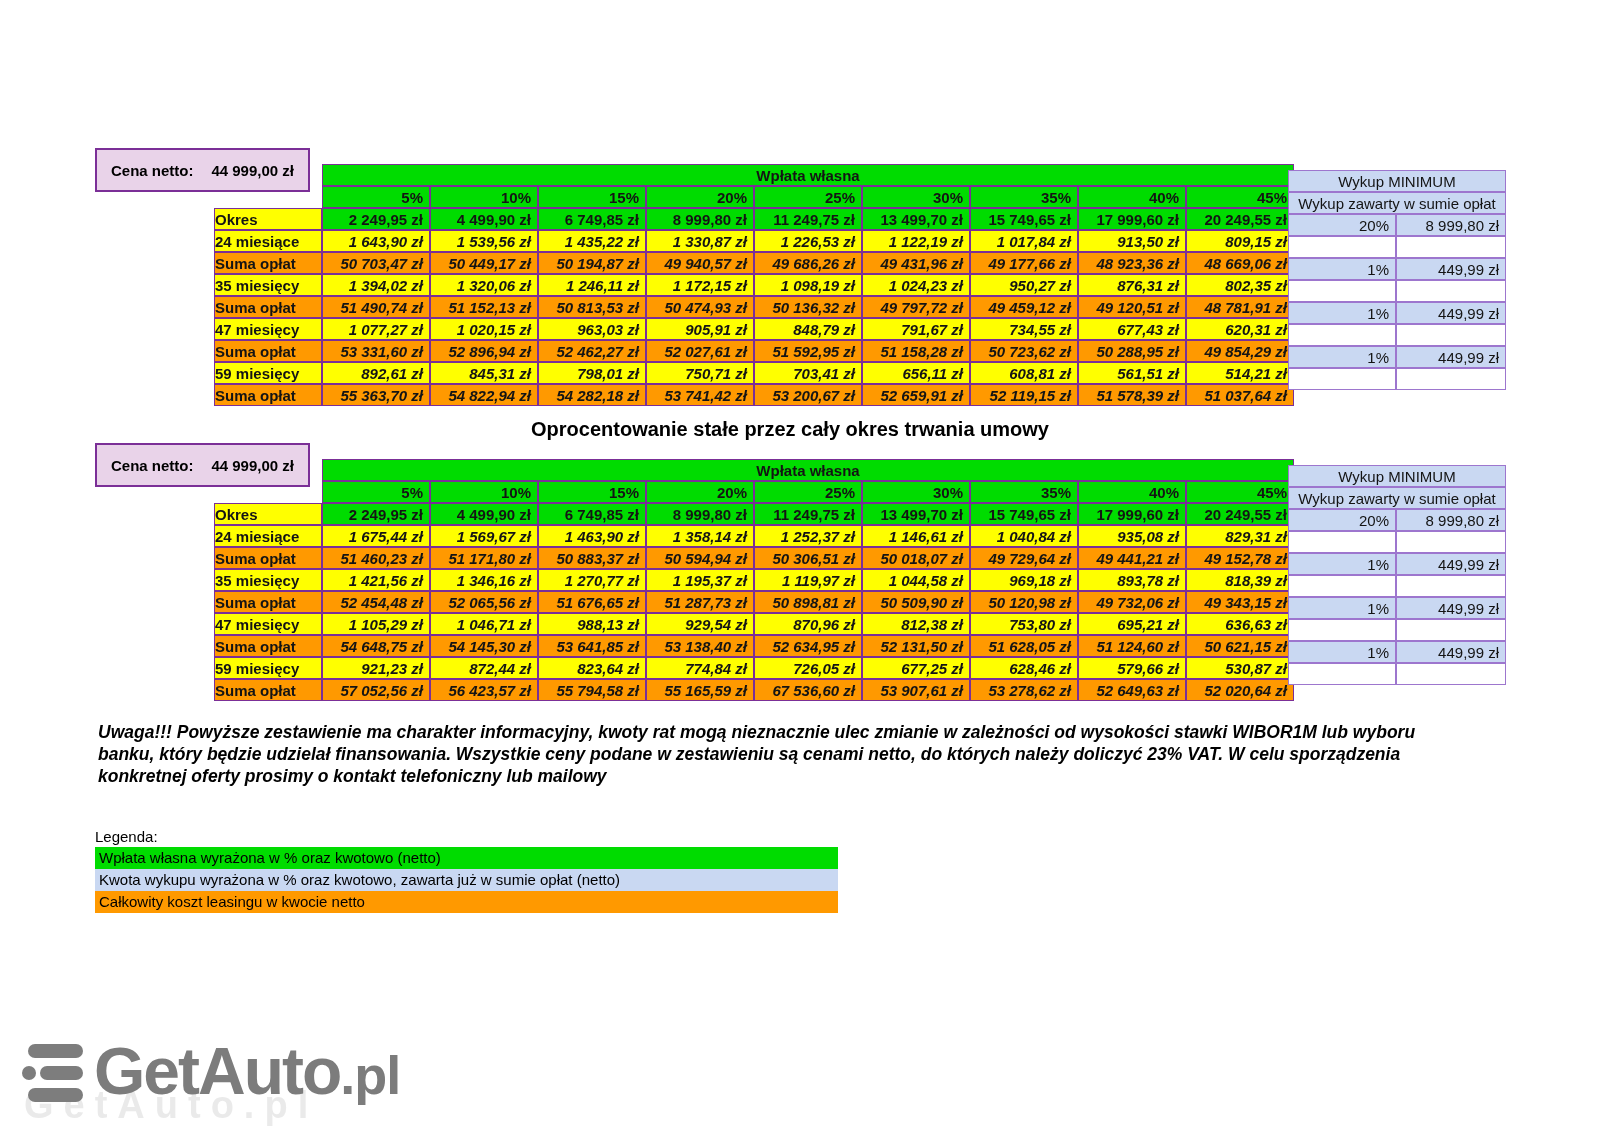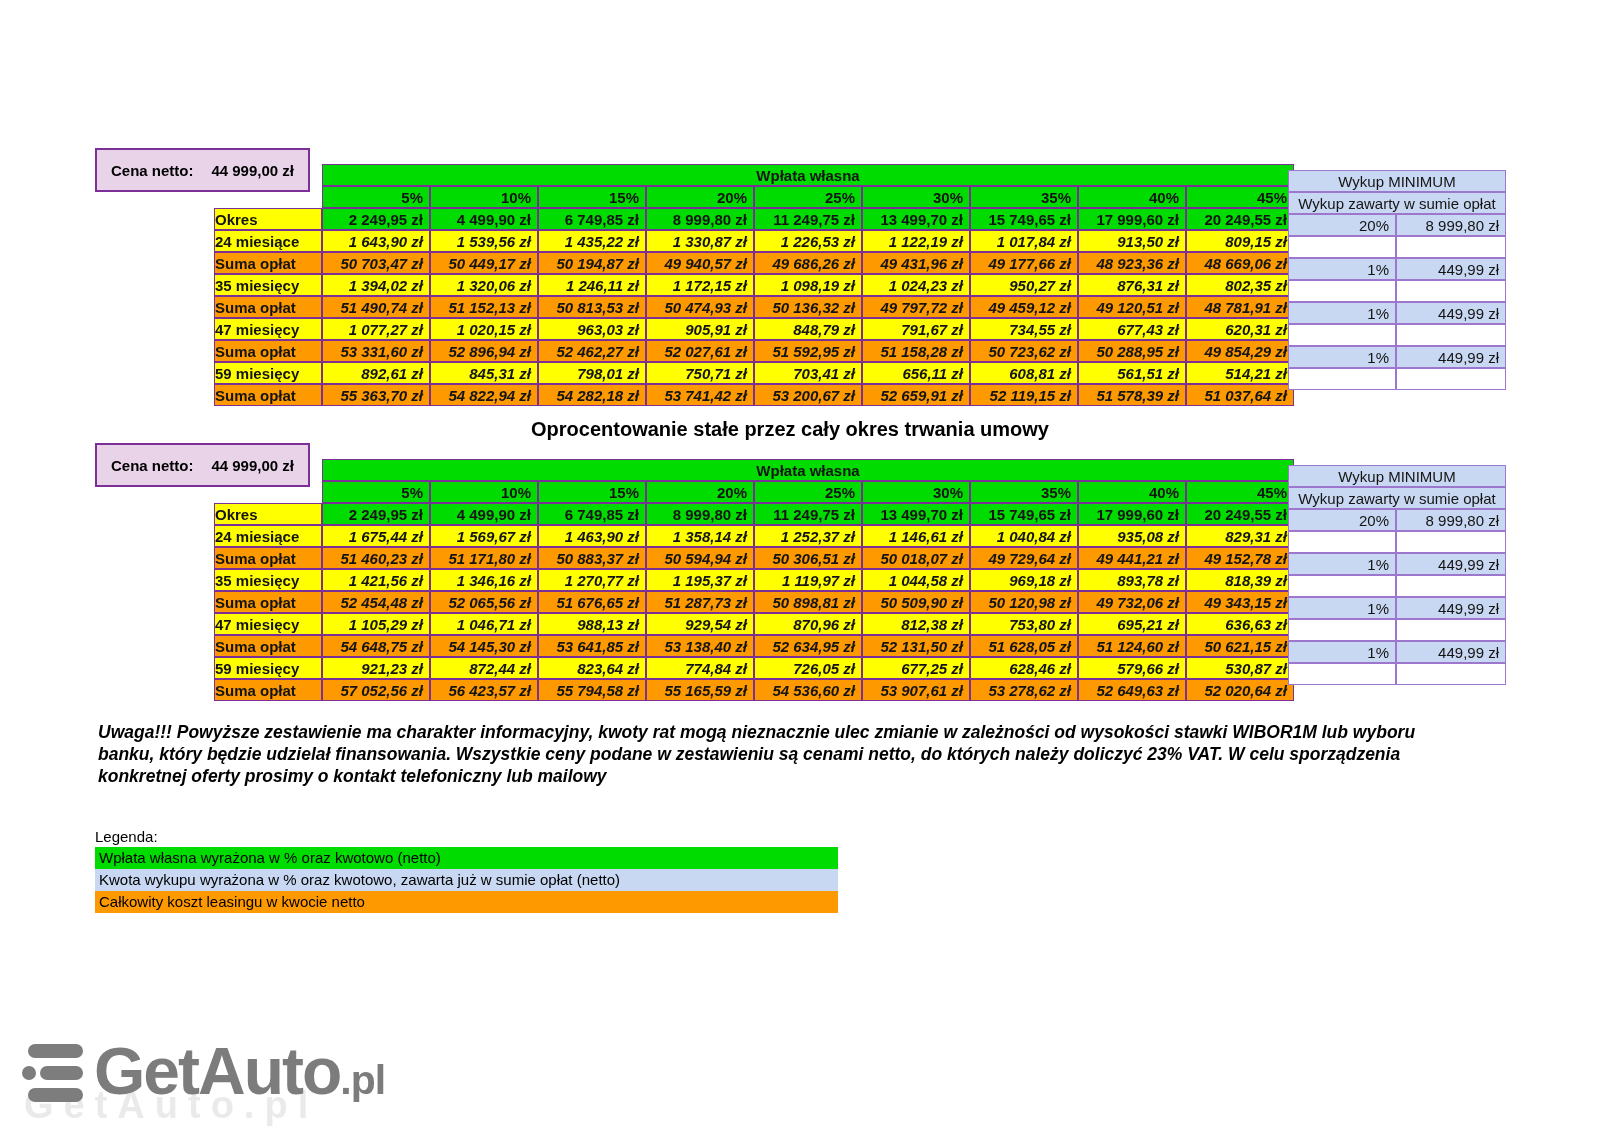--- a/index.html
+++ b/index.html
@@ -43,21 +43,21 @@
   .logo{position:absolute;left:22px;top:1028px;}
   .logo-row{display:flex;align-items:flex-end;position:relative;z-index:2;}
   .logo-icon{position:relative;width:62px;height:74px;margin-right:10px;flex:0 0 auto;}
   .logo-icon .bar{position:absolute;background:#7d7d7d;height:14px;border-radius:7px;}
   .bar-top{left:6px;top:16px;width:55px;}
   .bar-mid{left:18px;top:38px;width:43px;}
   .bar-bottom{left:6px;top:60px;width:55px;}
   .logo-dot{position:absolute;left:0;top:38px;width:14px;height:14px;border-radius:50%;
             background:#7d7d7d;}
   .logo-text{font-weight:bold;font-size:66px;line-height:0.92;color:#7c7c7c;letter-spacing:-2px;}
-  .logo-suffix{font-size:41px;letter-spacing:-1px;}
+  .logo-suffix{font-size:54px;letter-spacing:-1px;}
   .watermark{position:absolute;left:2px;top:56px;font-weight:bold;font-size:38px;
              color:rgba(125,125,125,0.16);letter-spacing:10px;white-space:nowrap;z-index:1;}
 </style>
 </head>
 <body>
 
 <div class="page">
 
   <section class="table-block" style="top:148px">
     <div class="pink-box">
@@ -284,21 +284,21 @@
         <div class="c yellow num" style="grid-area: 10 / 6;">726,05 zł</div>
         <div class="c yellow num" style="grid-area: 10 / 7;">677,25 zł</div>
         <div class="c yellow num" style="grid-area: 10 / 8;">628,46 zł</div>
         <div class="c yellow num" style="grid-area: 10 / 9;">579,66 zł</div>
         <div class="c yellow num" style="grid-area: 10 / 10;">530,87 zł</div>
         <div class="c orange lbl" style="grid-area: 11 / 1;">Suma opłat</div>
         <div class="c orange num" style="grid-area: 11 / 2;">57 052,56 zł</div>
         <div class="c orange num" style="grid-area: 11 / 3;">56 423,57 zł</div>
         <div class="c orange num" style="grid-area: 11 / 4;">55 794,58 zł</div>
         <div class="c orange num" style="grid-area: 11 / 5;">55 165,59 zł</div>
-        <div class="c orange num" style="grid-area: 11 / 6;">54 536,60 zł</div>
+        <div class="c orange num" style="grid-area: 11 / 6;">67 536,60 zł</div>
         <div class="c orange num" style="grid-area: 11 / 7;">53 907,61 zł</div>
         <div class="c orange num" style="grid-area: 11 / 8;">53 278,62 zł</div>
         <div class="c orange num" style="grid-area: 11 / 9;">52 649,63 zł</div>
         <div class="c orange num" style="grid-area: 11 / 10;">52 020,64 zł</div>
       </div>
     <div class="wykup-grid">
         <div class="c blue ctr reg" style="grid-area: 1 / 1 / auto / span 2;">Wykup MINIMUM</div>
         <div class="c blue ctr reg" style="grid-area: 2 / 1 / auto / span 2;">Wykup zawarty w sumie opłat</div>
         <div class="c blue num up reg" style="grid-area: 3 / 1;">20%</div>
         <div class="c blue num up reg" style="grid-area: 3 / 2;">8 999,80 zł</div>

